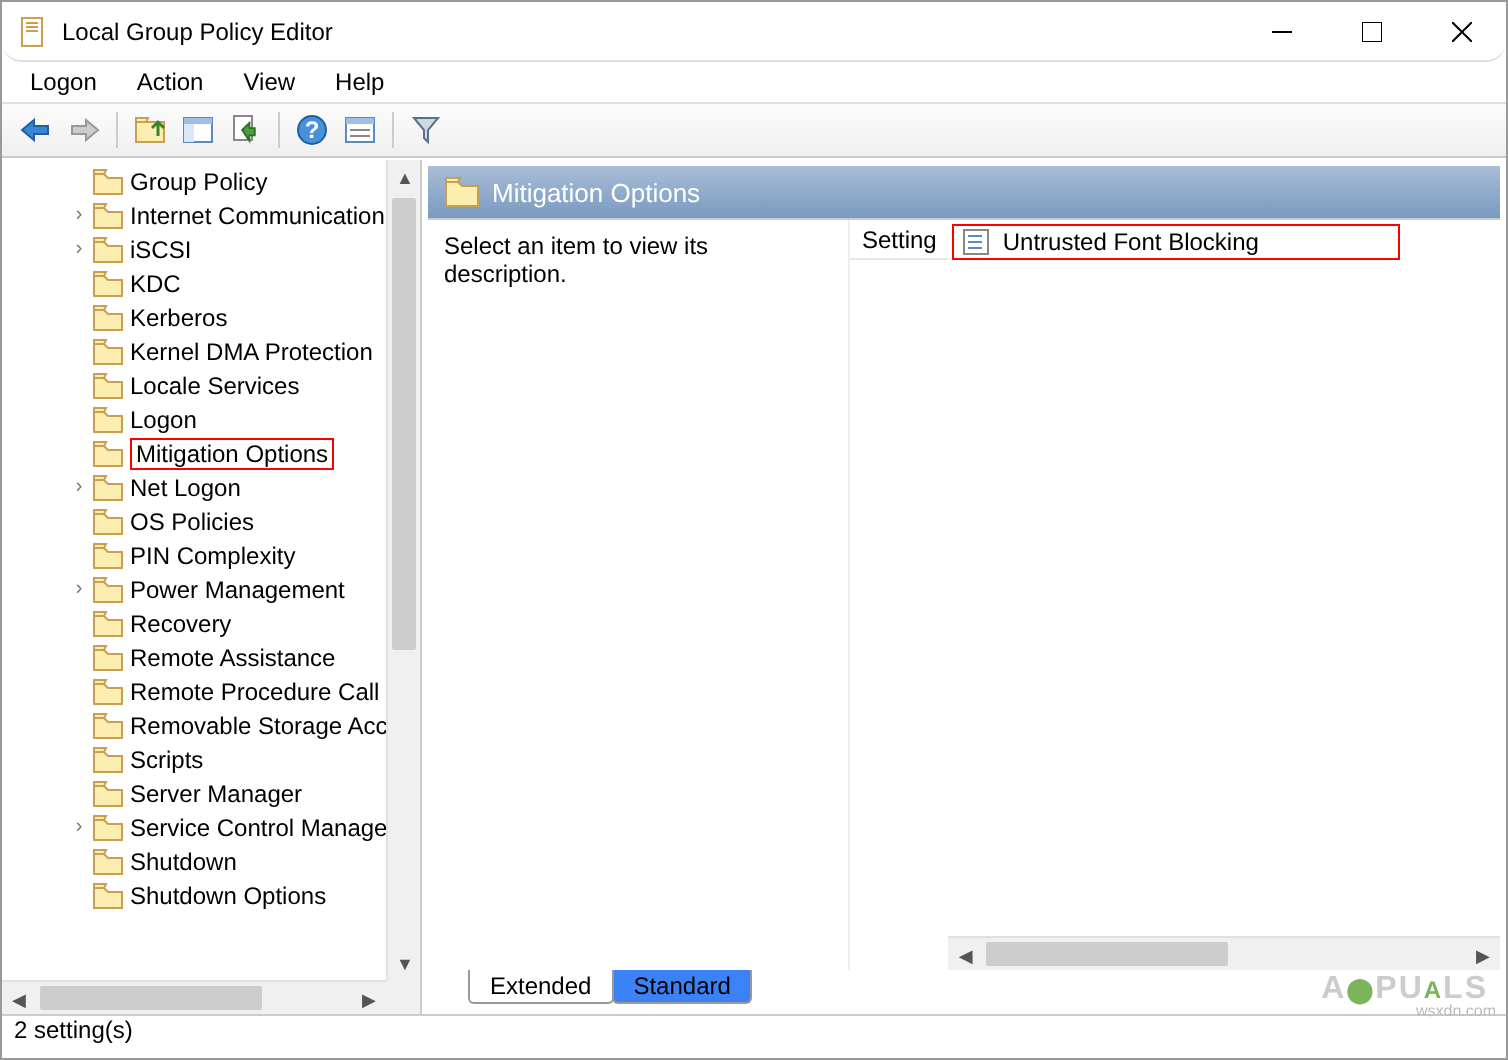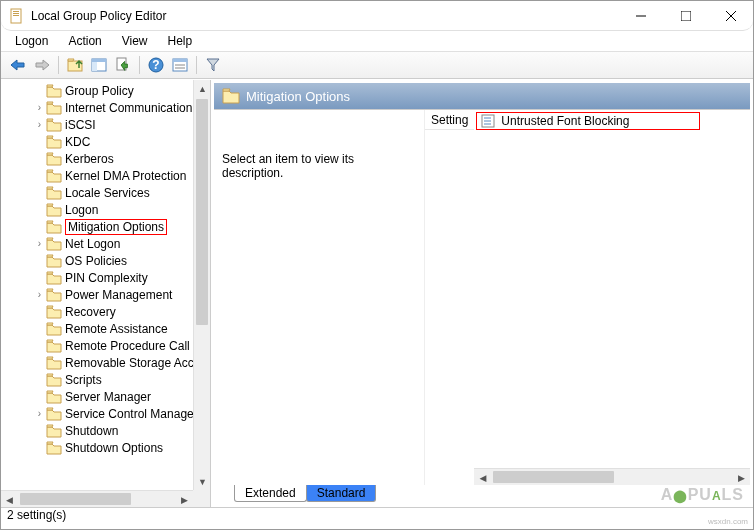--- a/index.html
+++ b/index.html
@@ -44,42 +44,42 @@
     .scroll-thumb-h { position: absolute; top: 2px; bottom: 2px; left: 2px; width: 70%; background: #cdcdcd; border-radius: 1px; }
     .scroll-corner { position: absolute; right: 0; bottom: 0; width: 17px; height: 17px; background: #f0f0f0; }
     
     
     .detail-panel { flex: 1; display: flex; flex-direction: column; overflow: hidden; }
     .detail-header { height: 26px; background: linear-gradient(#a8bdd6, #7a9ac0); display: flex; align-items: center; padding: 0 8px; gap: 6px; color: #fff; margin: 3px 3px 0 3px; }
     .detail-header .folder-icon { width: 18px; height: 16px; }
     .detail-header-text { font-size: 13px; color: #fff; }
     
     .detail-body { flex: 1; display: flex; overflow: hidden; margin: 0 3px; border-top: 1px solid #ccc; position: relative; }
-    .detail-desc { width: 210px; padding: 6px 8px; color: #000; margin-top: 36px; }
+    .detail-desc { width: 210px; padding: 6px 8px; color: #000; }
     .detail-list-wrap { flex: 1; display: flex; flex-direction: row; overflow: hidden; border-left: 1px solid #eee; }
     .list-header { height: 20px; display: flex; align-items: center; padding: 0 6px; color: #000; border-bottom: 1px solid #e8e8e8; }
     .list-body { flex: 1; padding: 2px 0; position: relative; }
     .list-row { display: flex; align-items: center; height: 18px; padding: 0 4px; gap: 4px; }
     .list-row .setting-icon { width: 16px; height: 14px; flex-shrink: 0; }
     .list-row.hl { border: 1.5px solid red; margin: 0 50px 0 2px; }
     
     .detail-hscroll { position: absolute; left: 0; right: 0; bottom: 0; height: 17px; background: #f0f0f0; border-top: 1px solid #e0e0e0; display: flex; }
     
     
     .detail-tabs { height: 22px; display: flex; align-items: flex-start; padding-left: 20px; margin: 0 3px; }
     .dtab { padding: 1px 10px; border: 1px solid #999; border-top: none; background: #3b82f6; border-radius: 0 0 3px 3px; margin-right: -1px; position: relative; }
     .dtab.active { background: #fff; z-index: 1; }
     
     
     .status-bar { height: 22px; border-top: 1px solid #ccc; display: flex; align-items: flex-start; padding: 0 6px; }
     
     
     .watermark { position: absolute; right: 10px; bottom: 26px; font-size: 16px; color: #ccc; font-weight: bold; letter-spacing: 1px; pointer-events: none; z-index: 100; }
     .watermark .green { color: #7ab55a; }
-    .tiny { position: absolute; right: 6px; bottom: 4px; font-size: 8px; color: #bbb; z-index: 100; }
+    .tiny { position: absolute; right: 6px; bottom: 20px; font-size: 8px; color: #bbb; z-index: 100; }
     
     
     svg { display: block; }
   </style>
 </head>
 <body>
 
 <div class="title-bar">
   <span class="app-icon">
     <svg viewBox="0 0 16 16">

